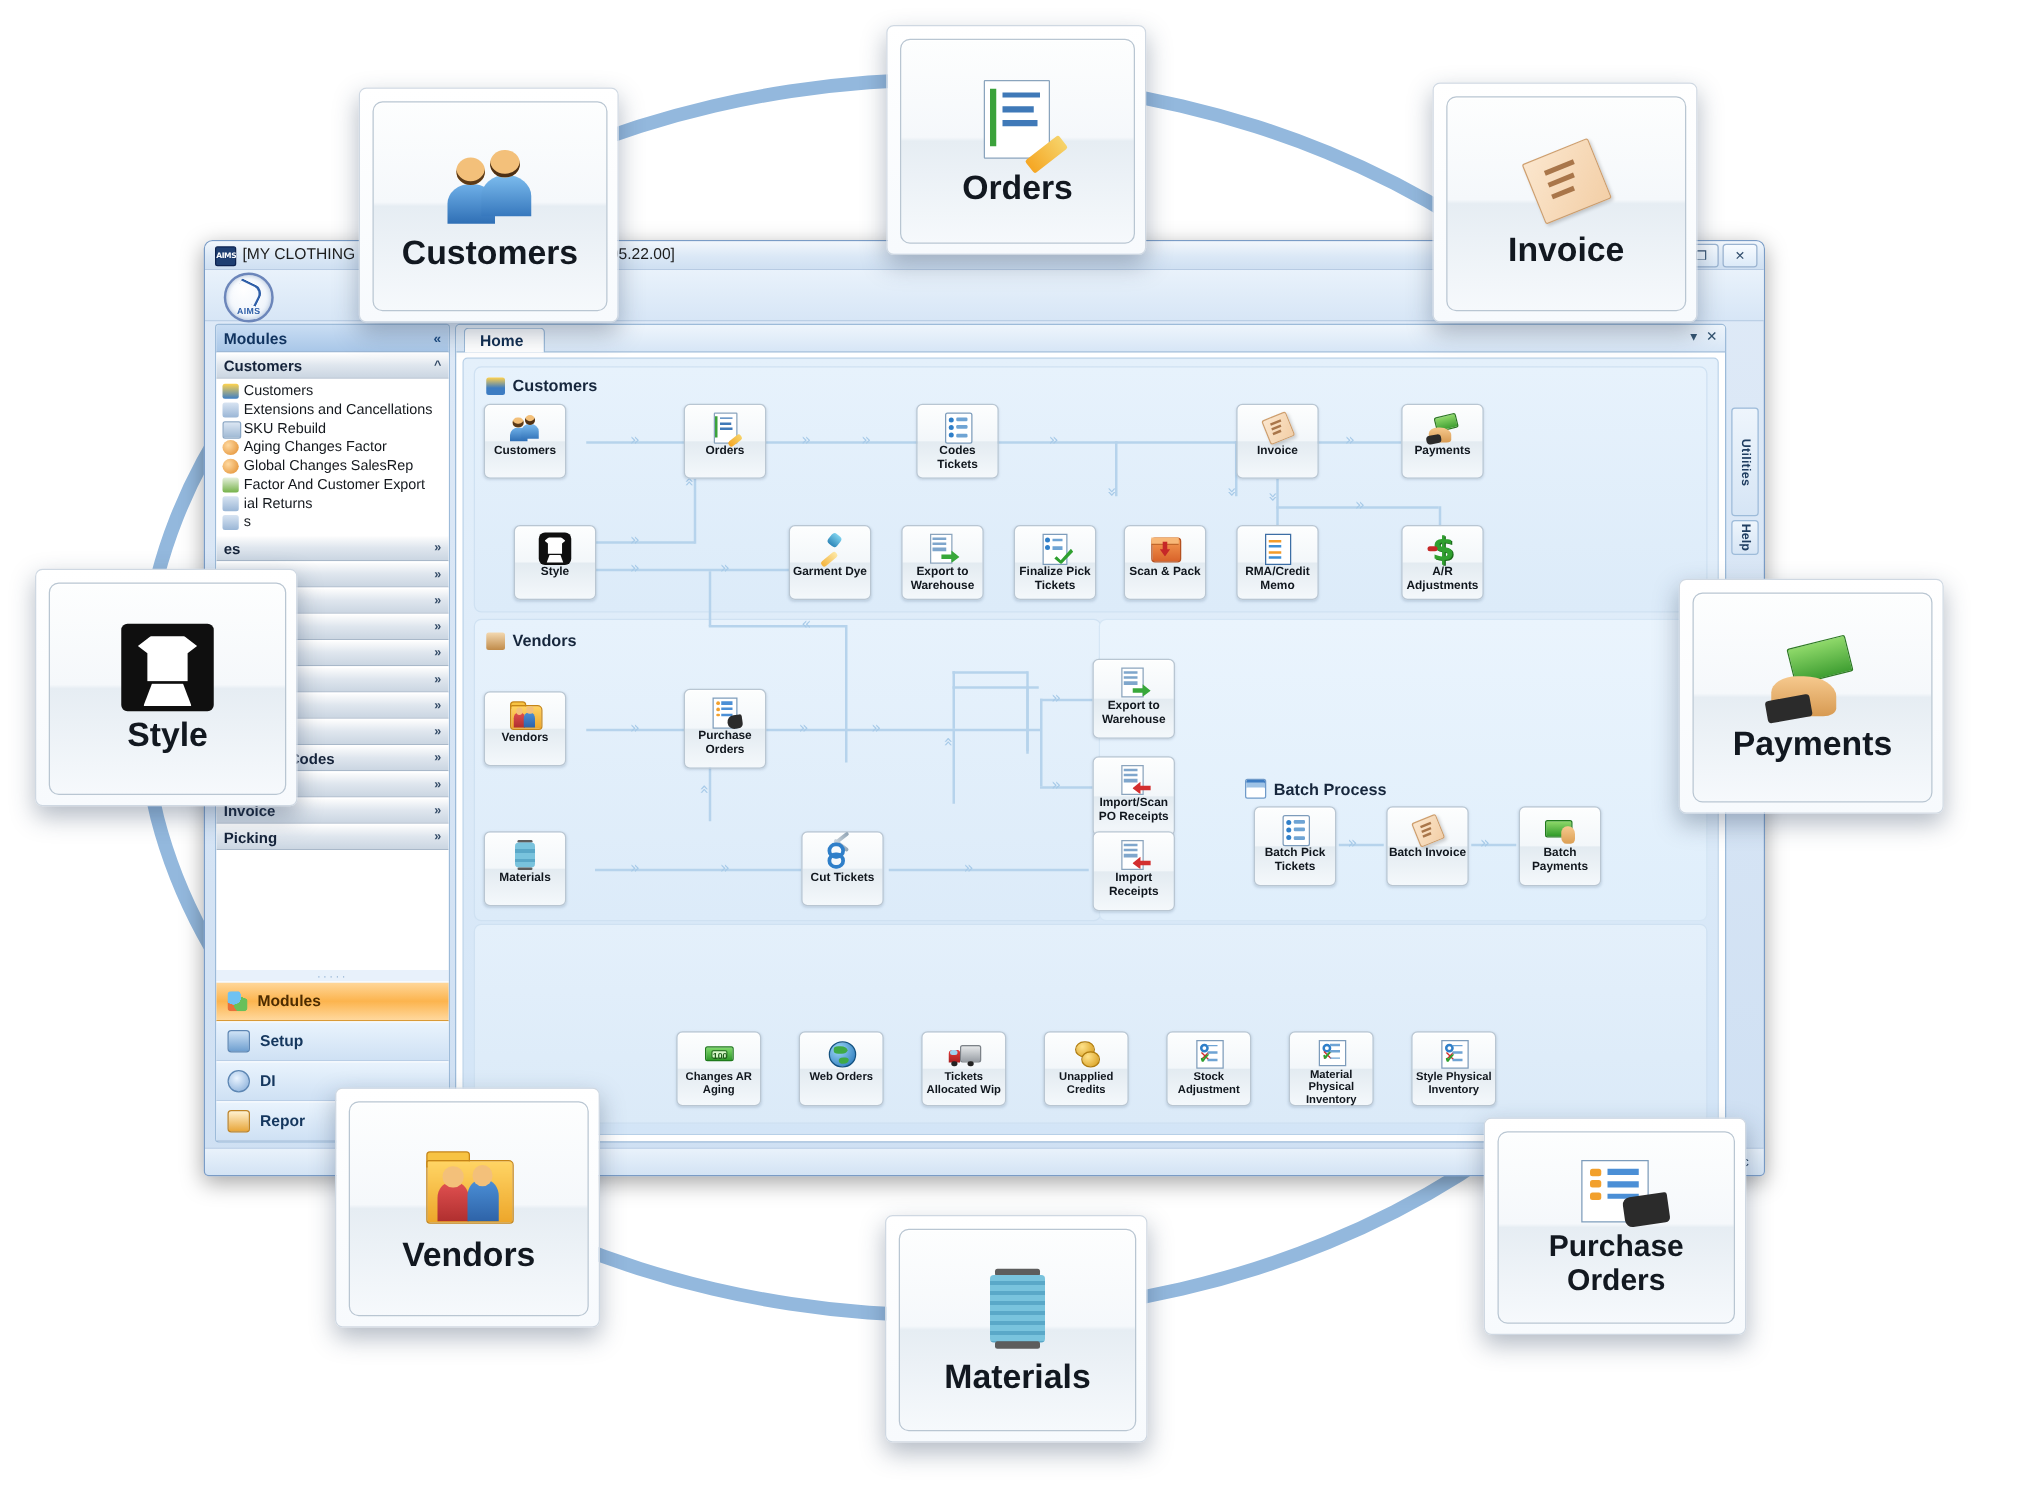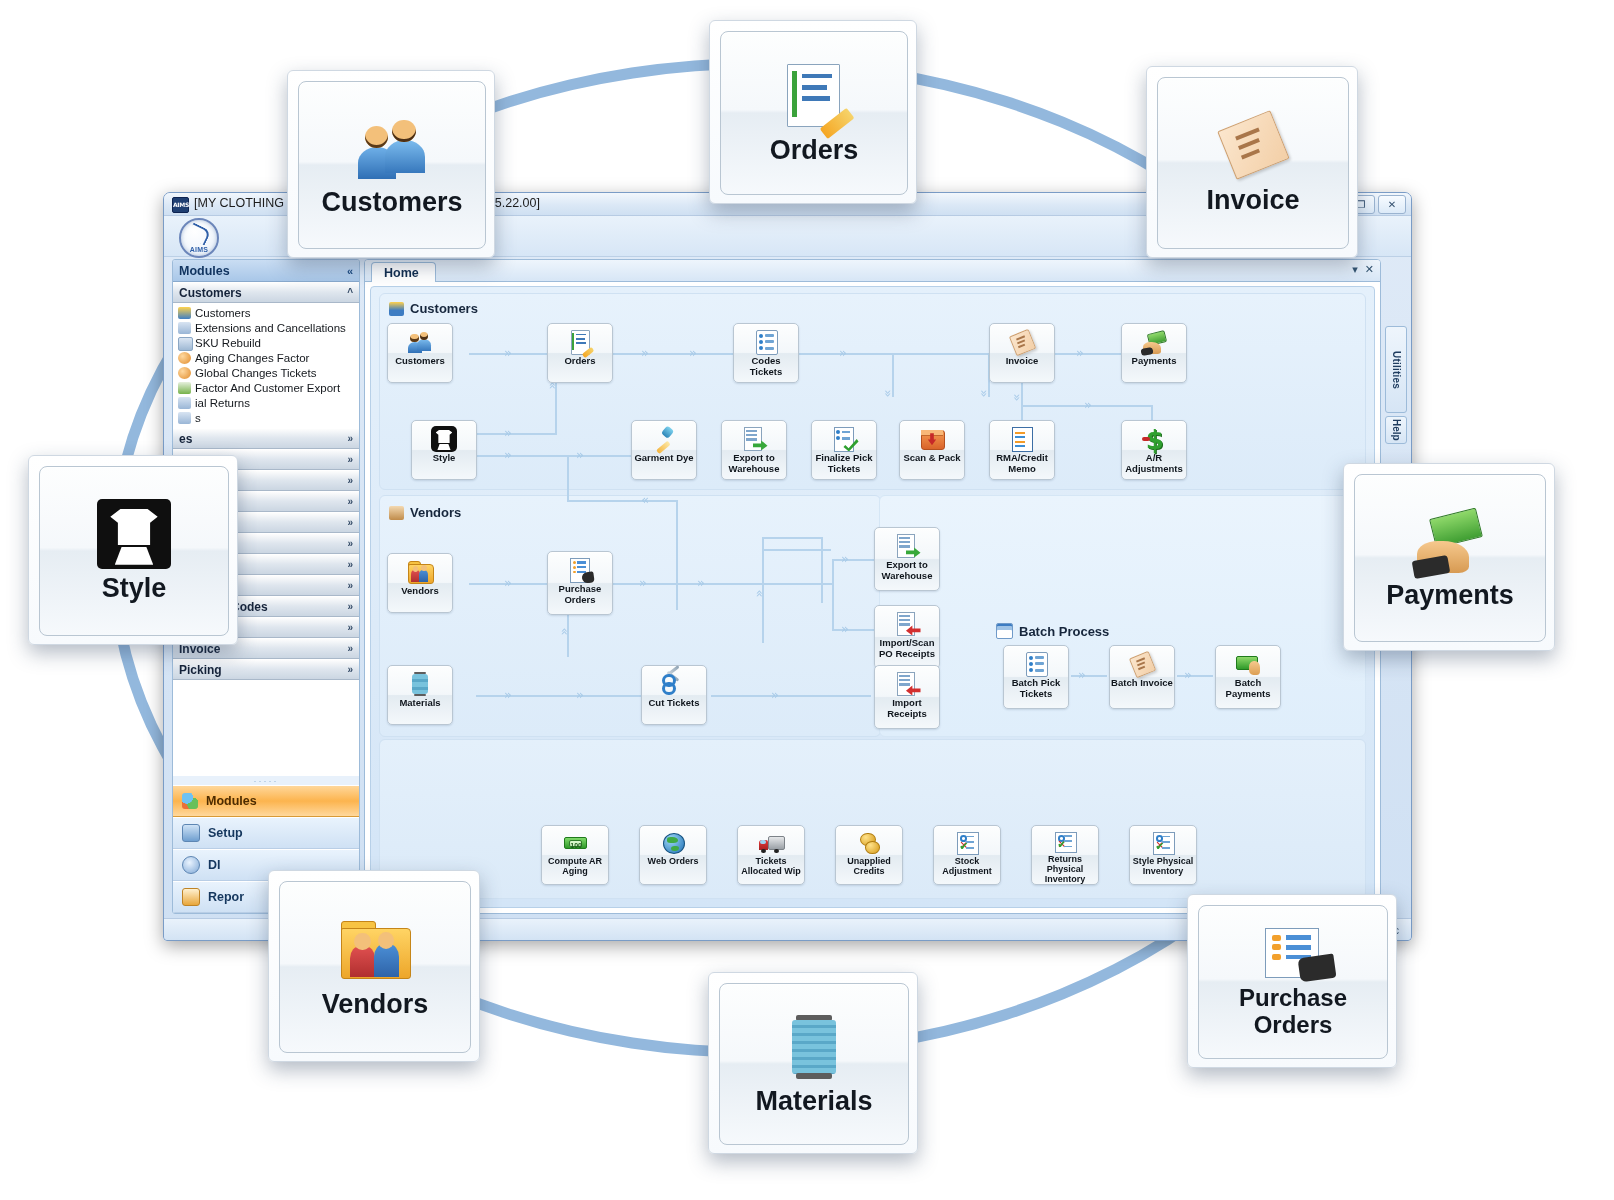--- a/index.html
+++ b/index.html
@@ -423,21 +423,21 @@
           <div class="titem">
             <span class="ti sku"></span>
             <span>SKU Rebuild</span>
           </div>
           <div class="titem">
             <span class="ti glob"></span>
             <span>Aging Changes Factor</span>
           </div>
           <div class="titem">
             <span class="ti glob"></span>
-            <span>Global Changes Tickets</span>
+            <span>Global Changes SalesRep</span>
           </div>
           <div class="titem">
             <span class="ti fact"></span>
             <span>Factor And Customer Export</span>
           </div>
           <div class="titem">
             <span class="ti ext"></span>
             <span>ial Returns</span>
           </div>
           <div class="titem">
@@ -822,21 +822,21 @@
           <span class="tl">Batch Payments</span>
         </div>
 
         <div class="sect sect-bottom"></div>
 
         <div class="btile" style="left:170px;top:538px;">
           <span class="ic ic-money">
               <span class="b"></span>
               <span class="c">100</span>
             </span>
-          <span class="tl">Compute AR Aging</span>
+          <span class="tl">Changes AR Aging</span>
         </div>
         <div class="btile" style="left:268px;top:538px;">
           <span class="ic ic-globe">
               <span class="g"></span>
               <span class="l1"></span>
               <span class="l2"></span>
             </span>
           <span class="tl">Web Orders</span>
         </div>
         <div class="btile" style="left:366px;top:538px;">
@@ -871,21 +871,21 @@
         <div class="btile" style="left:660px;top:538px;">
           <span class="ic ic-chk">
               <span class="pg"></span>
               <span class="o"></span>
               <span class="x">✕</span>
               <span class="v">✔</span>
               <span class="ln" style="top:16%"></span>
               <span class="ln" style="top:42%"></span>
               <span class="ln" style="top:68%"></span>
             </span>
-          <span class="tl">Returns Physical Inventory</span>
+          <span class="tl">Material Physical Inventory</span>
         </div>
         <div class="btile" style="left:758px;top:538px;">
           <span class="ic ic-chk">
               <span class="pg"></span>
               <span class="o"></span>
               <span class="x">✕</span>
               <span class="v">✔</span>
               <span class="ln" style="top:16%"></span>
               <span class="ln" style="top:42%"></span>
               <span class="ln" style="top:68%"></span>

